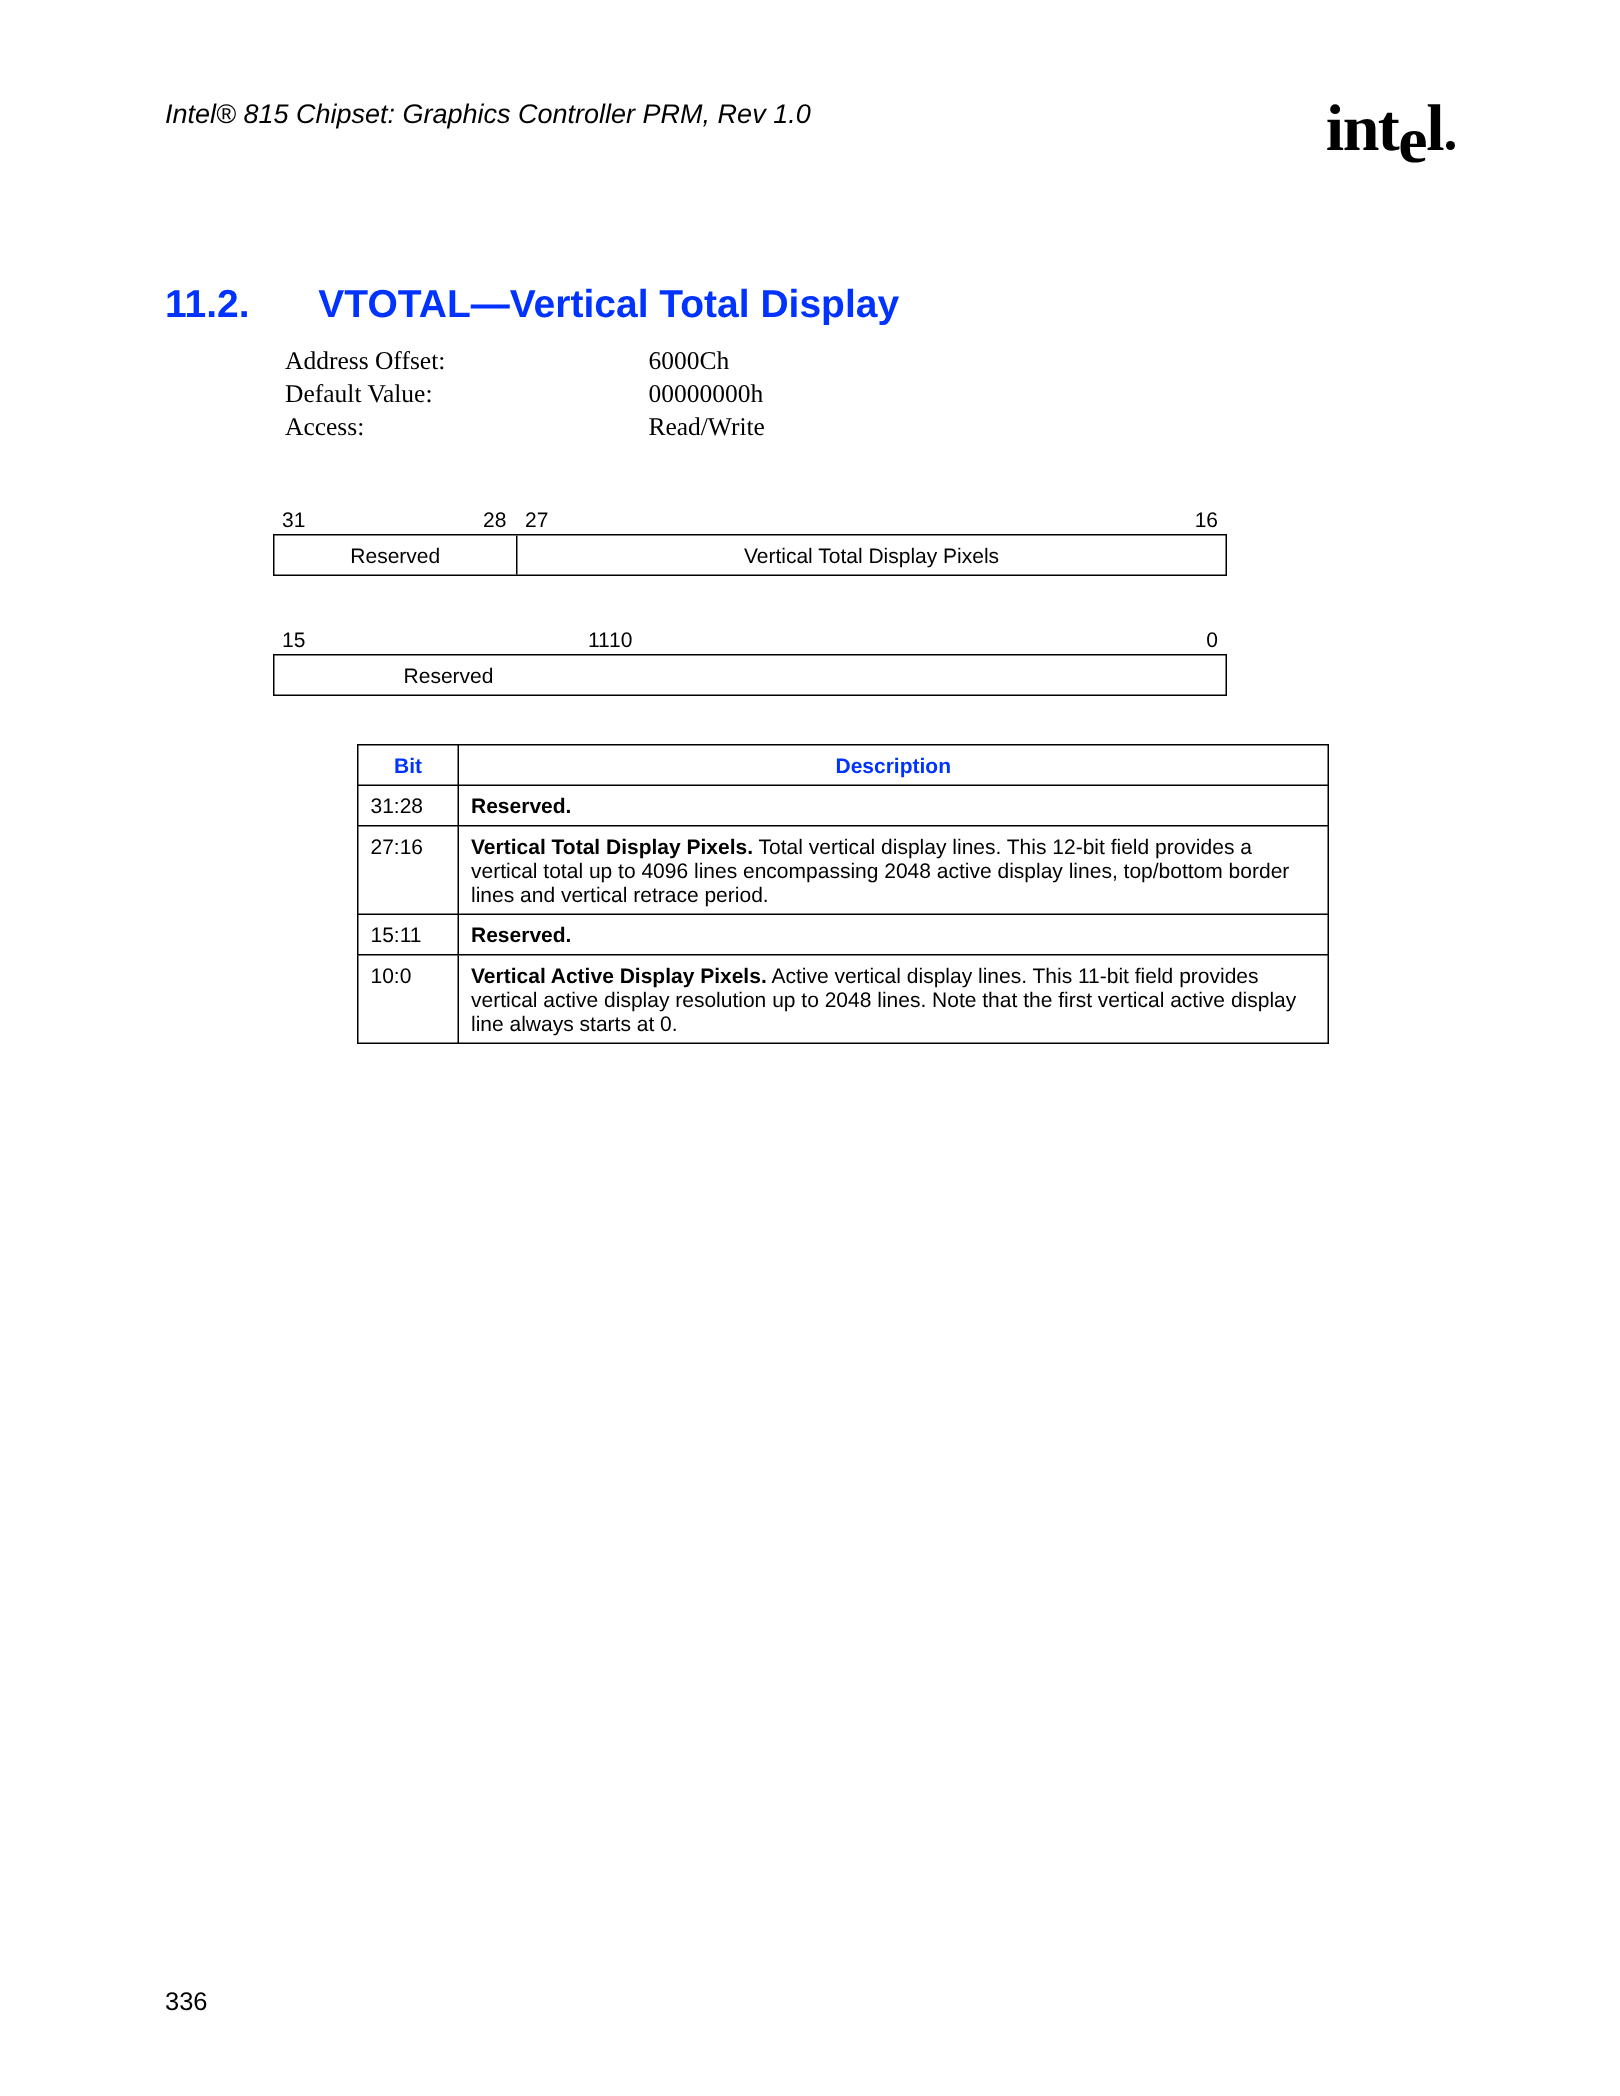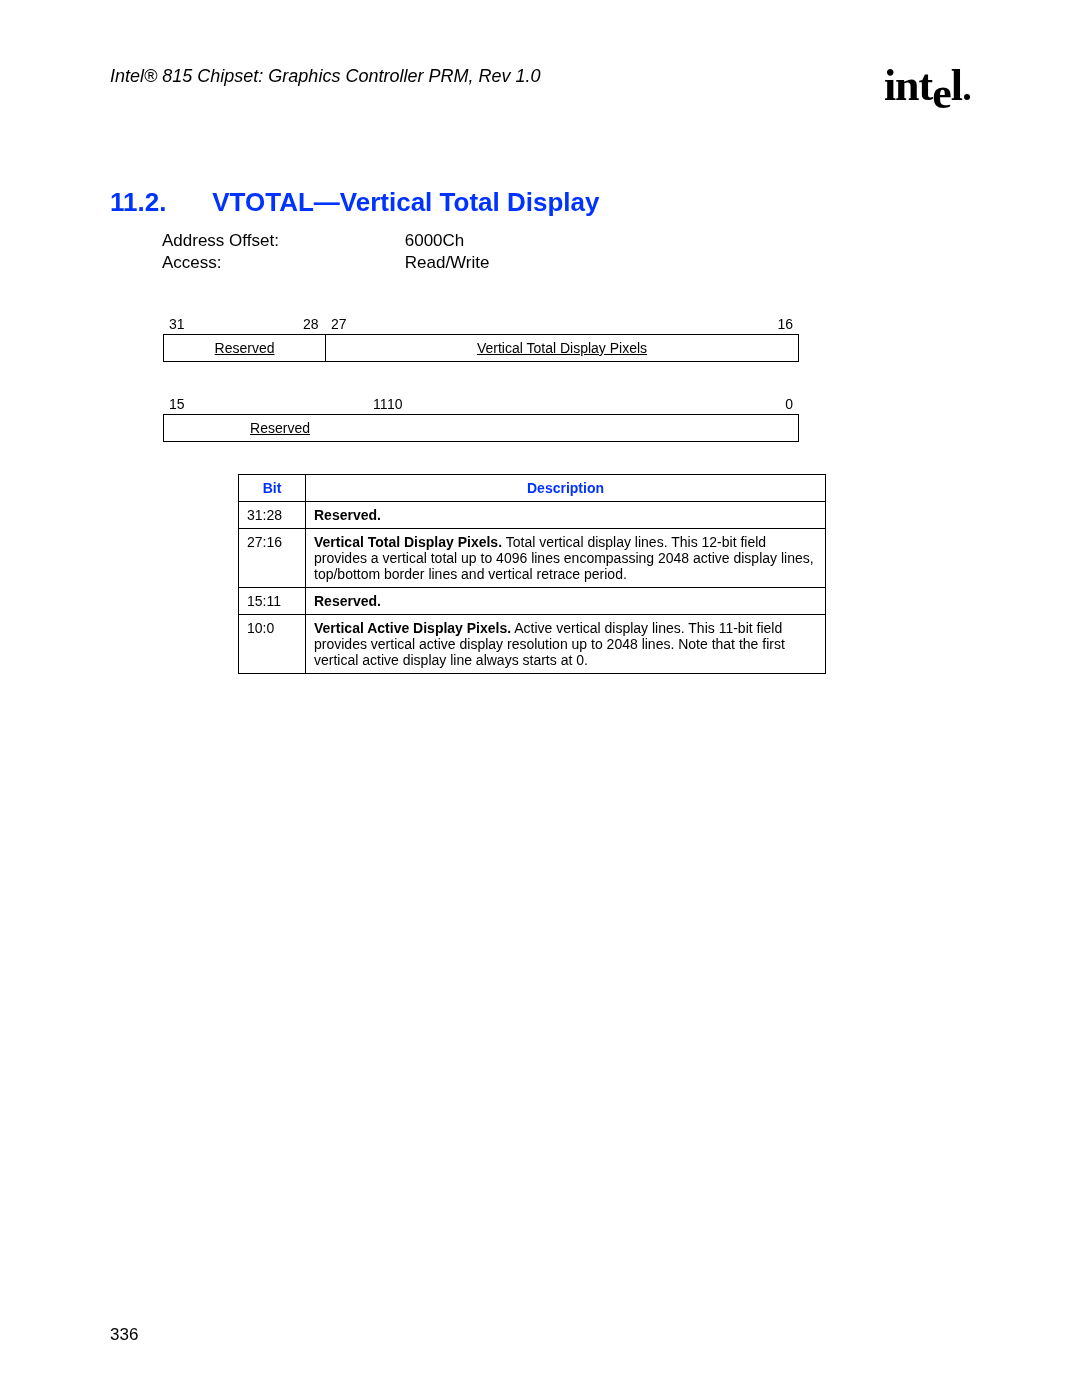--- a/index.html
+++ b/index.html
@@ -50,37 +50,36 @@
     font-weight: bold;
     font-size: 26px;
     color: #0033ff;
     font-family: Arial, Helvetica, sans-serif;
   }
   h2.section-title .num {
     display: inline-block;
     min-width: 95px;
   }
   .meta-block {
-    margin-left: 52px;
+    margin-left: 80px;
     font-size: 17px;
-    font-family: Liberation Sans, sans-serif;
+    font-family: Liberation Serif, serif;
   }
   .meta-row {
     line-height: 22px;
   }
   .meta-label {
     display: inline-block;
     width: 238px;
   }
 
   
   .bf-wrap {
-    margin: 40px 0 0 53px;
+    margin: 40px 0 0 72px;
     width: 636px;
-    text-decoration: underline;
   }
   .bf-diagram {
     margin-bottom: 32px;
   }
   .bf-labels {
     position: relative;
     height: 20px;
     font-size: 14px;
     font-family: Arial, Helvetica, sans-serif;
   }
@@ -100,21 +99,21 @@
     align-items: center;
     justify-content: center;
     font-size: 14px;
     box-sizing: border-box;
   }
   .bf-cell:last-child { border-right: none; }
 
   
   table.desc {
     margin: 28px 0 0 128px;
-    width: 588px;
+    width: 648px;
     border-collapse: collapse;
     font-family: Arial, Helvetica, sans-serif;
   }
   table.desc th, table.desc td {
     border: 1px solid #000;
     padding: 5px 8px;
     font-size: 14px;
     vertical-align: top;
     text-align: left;
   }
@@ -149,20 +148,24 @@
     <span class="num">11.2.</span>
     <span>VTOTAL—Vertical Total Display</span>
   </h2>
 
   <div class="meta-block">
     <div class="meta-row">
       <span class="meta-label">Address Offset:</span>
       <span>6000Ch</span>
     </div>
     <div class="meta-row">
+      <span class="meta-label">Default Value:</span>
+      <span>00000000h</span>
+    </div>
+    <div class="meta-row">
       <span class="meta-label">Access:</span>
       <span>Read/Write</span>
     </div>
   </div>
 
   <div class="bf-wrap">
 
     <div class="bf-diagram">
       <div class="bf-labels">
         <span style="left:6px">31</span>

